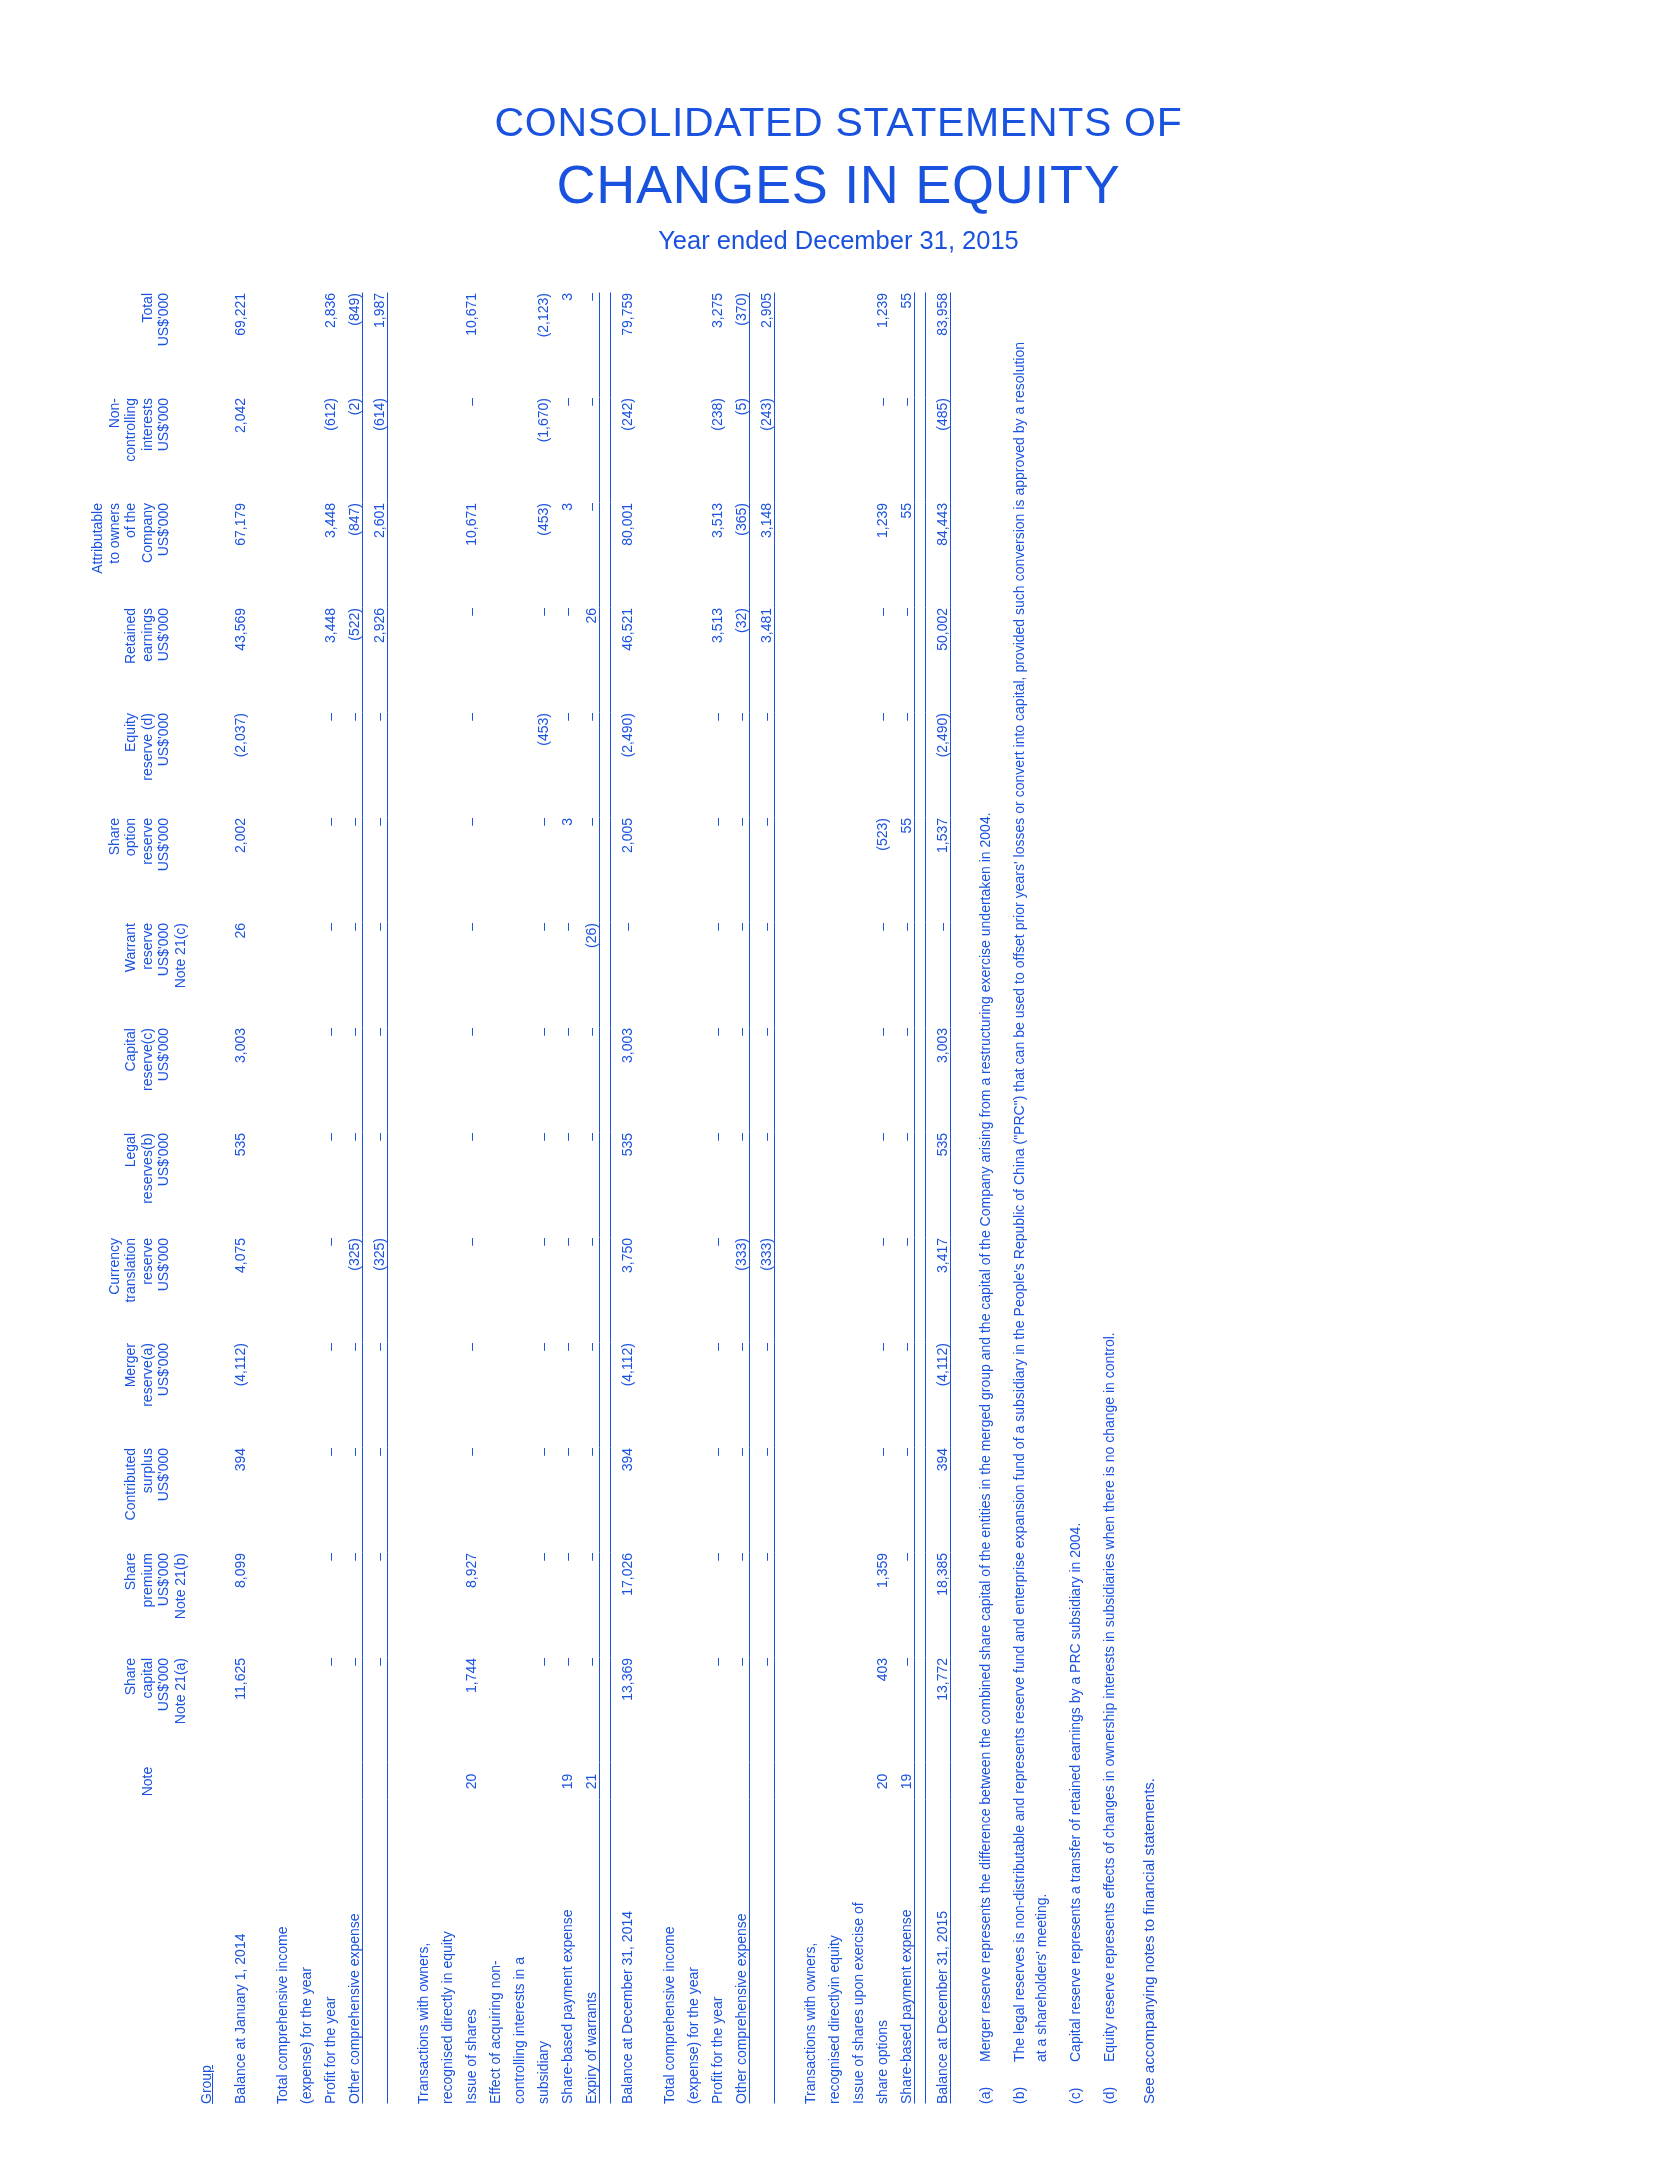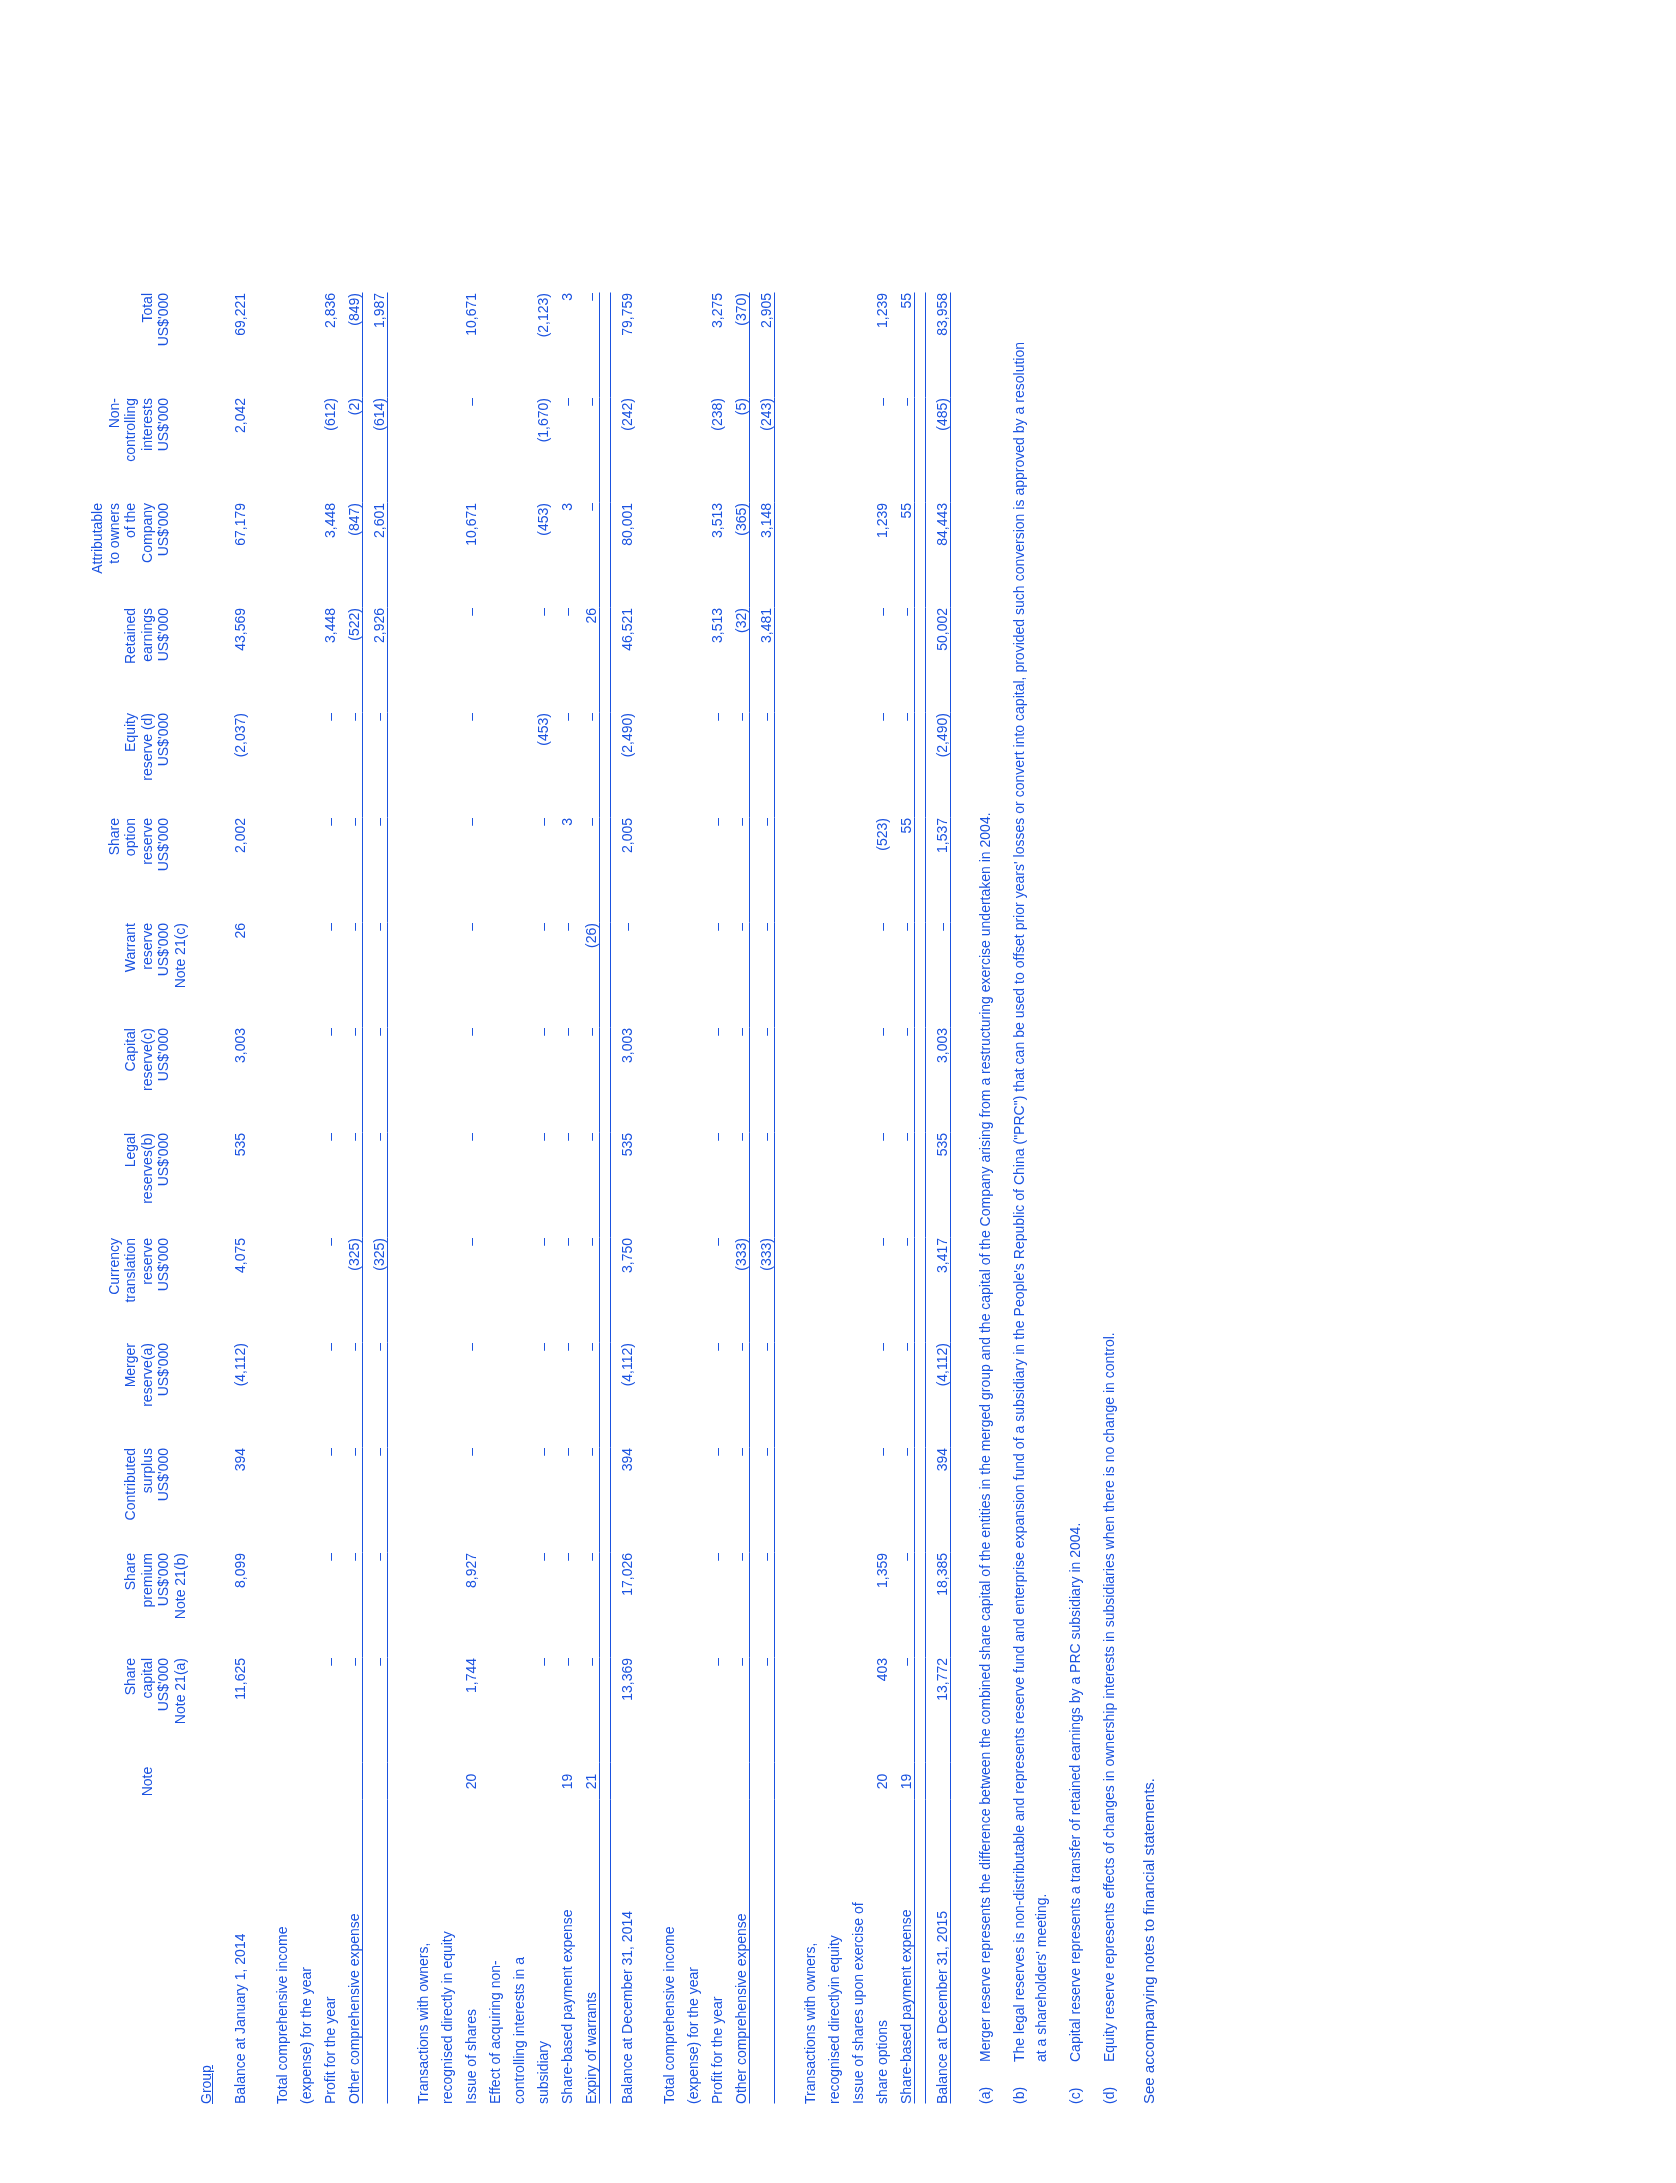--- a/index.html
+++ b/index.html
@@ -134,20 +134,25 @@
     margin-left: 25.5px;
     margin-top: 18.4px;
     font-size: 15px;
   }
 </style>
 </head>
 <body>
 
 <div class="page">
 
+  <div class="title-block">
+    <div class="title-line1">CONSOLIDATED STATEMENTS OF</div>
+    <div class="title-line2">CHANGES IN EQUITY</div>
+    <div class="title-line3">Year ended December 31, 2015</div>
+  </div>
 
   <div class="rot-wrap">
     <div class="rot-inner">
 
       <table class="fin">
         <thead>
           <tr class="hdr" id="hdr-labels">
               <th class="c-label"></th>
               <th class="c-note">Note</th>
               <th class="c-num">Share<br>capital</th>

